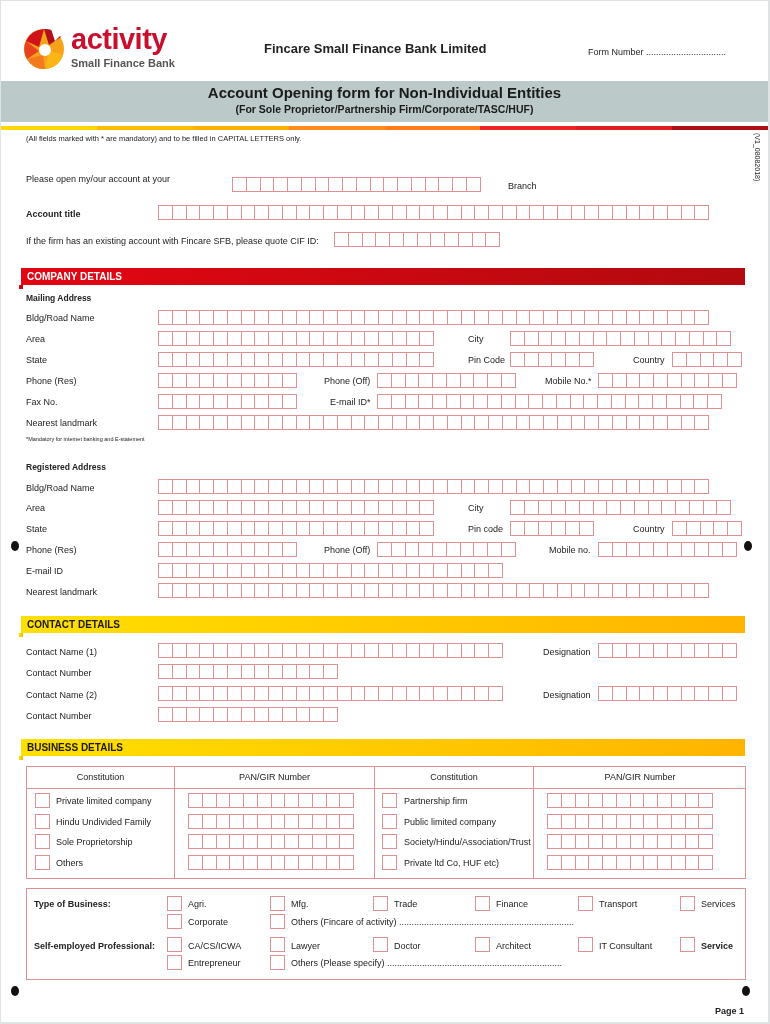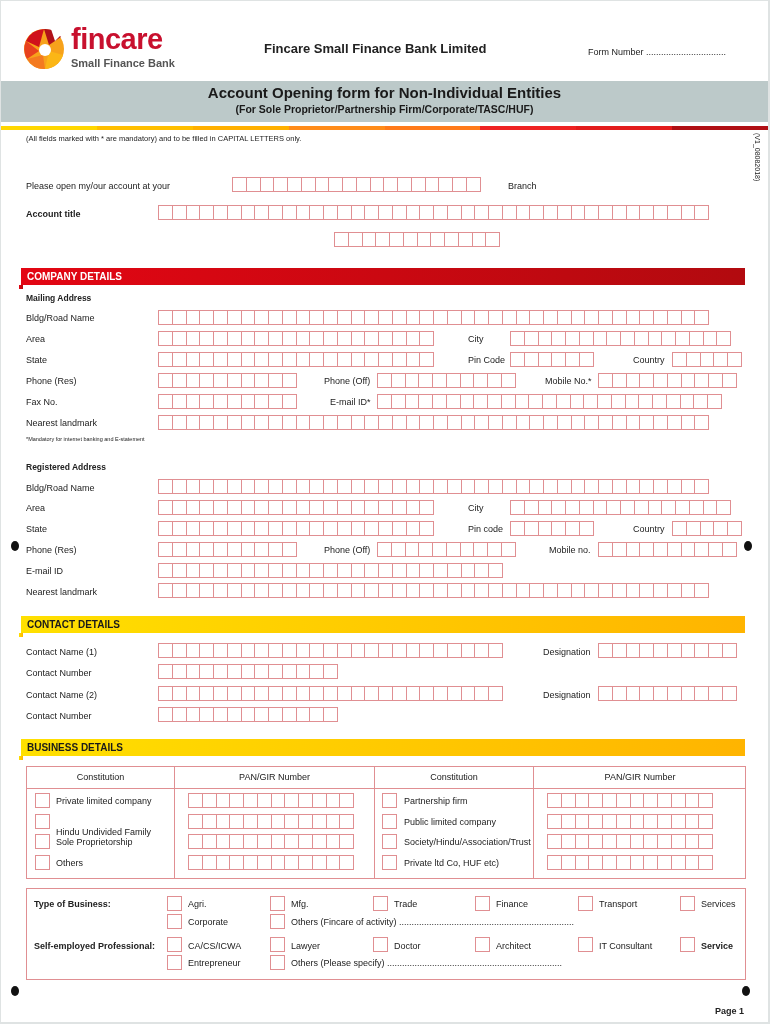--- a/index.html
+++ b/index.html
@@ -37,21 +37,21 @@
     <svg width="46" height="46" viewBox="0 0 46 46" style="position:absolute;left:0;top:0;">
       <circle cx="23" cy="24" r="20" fill="#f7a21b"></circle>
       <path d="M23 4 A20 20 0 0 0 5 16 L18 22 Z" fill="#d0121b"></path>
       <path d="M5 16 A20 20 0 0 0 6 34 L18 26 Z" fill="#e8411e"></path>
       <path d="M6 34 A20 20 0 0 0 24 44 L22 30 Z" fill="#f47a20"></path>
       <path d="M24 44 A20 20 0 0 0 42 30 L28 26 Z" fill="#fbb616"></path>
       <path d="M23 4 A20 20 0 0 1 40 12 L28 20 Z" fill="#b0111a"></path>
       <circle cx="24" cy="25" r="6" fill="#fff"></circle>
       <path d="M30 4 L44 6 L34 16 Z" fill="#fff"></path>
     </svg>
-    <div style="position:absolute;left:50px;top:-2px;font-size:29px;font-weight:bold;color:#c8102e;letter-spacing:-0.5px;">fincare</div>
+    <div style="position:absolute;left:50px;top:-2px;font-size:29px;font-weight:bold;color:#c8102e;letter-spacing:-0.5px;">activity</div>
     <div style="position:absolute;left:50px;top:32px;font-size:11px;font-weight:bold;color:#555;">Small Finance Bank</div>
   </div>
 
   <div class="lbl bold" style="left:263px;top:40px;font-size:13px;line-height:16px;">Fincare Small Finance Bank Limited</div>
   <div class="lbl" style="left:587px;top:45px;font-size:9px;">Form Number ................................</div>
 
   <div class="hdr-band"></div>
   <div class="title bold" style="top:83px;font-size:15px;">Account Opening form for Non-Individual Entities</div>
   <div class="title bold" style="top:102px;font-size:10.5px;">(For Sole Proprietor/Partnership Firm/Corporate/TASC/HUF)</div>
 
@@ -62,21 +62,21 @@
       <div style="background:#ff8c1a"></div>
       <div style="background:#ff7a1a"></div>
       <div style="background:#ee2222"></div>
       <div style="background:#e21c1c"></div>
       <div style="background:#b00f14"></div>
   </div>
 
   <div class="lbl" style="left:25px;top:132px;font-size:7.5px;">(All fields marked with * are mandatory) and to be filled in CAPITAL LETTERS only.</div>
   <div class="lbl" style="left:716px;top:150px;font-size:7px;transform:rotate(90deg);transform-origin:left top;left:762px;top:132px;">(V1_08082018)</div>
 
-  <div class="lbl" style="left:25px;top:179px;">Please open my/our account at your</div>
+  <div class="lbl" style="left:25px;top:172px;">Please open my/our account at your</div>
   <div class="boxes" style="left:231px;top:176px;">
       <span></span>
       <span></span>
       <span></span>
       <span></span>
       <span></span>
       <span></span>
       <span></span>
       <span></span>
       <span></span>
@@ -129,20 +129,21 @@
       <span></span>
       <span></span>
       <span></span>
       <span></span>
       <span></span>
       <span></span>
       <span></span>
       <span></span>
     </div>
 
+  <div class="lbl" style="left:25px;top:234px;">If the firm has an existing account with Fincare SFB, please quote CIF ID:</div>
   <div class="boxes" style="left:333px;top:231px;">
       <span></span>
       <span></span>
       <span></span>
       <span></span>
       <span></span>
       <span></span>
       <span></span>
       <span></span>
       <span></span>
@@ -798,21 +799,21 @@
         <span></span>
         <span></span>
         <span></span>
         <span></span>
         <span></span>
         <span></span>
         <span></span>
       </div>
 
     <div class="chk" style="left:8px;top:47px;"></div>
-    <div class="lbl" style="left:29px;top:59px;">Hindu Undivided Family</div>
+    <div class="lbl" style="left:29px;top:49px;">Hindu Undivided Family</div>
     <div class="boxes" style="left:161px;top:47px;">
         <span></span>
         <span></span>
         <span></span>
         <span></span>
         <span></span>
         <span></span>
         <span></span>
         <span></span>
         <span></span>

